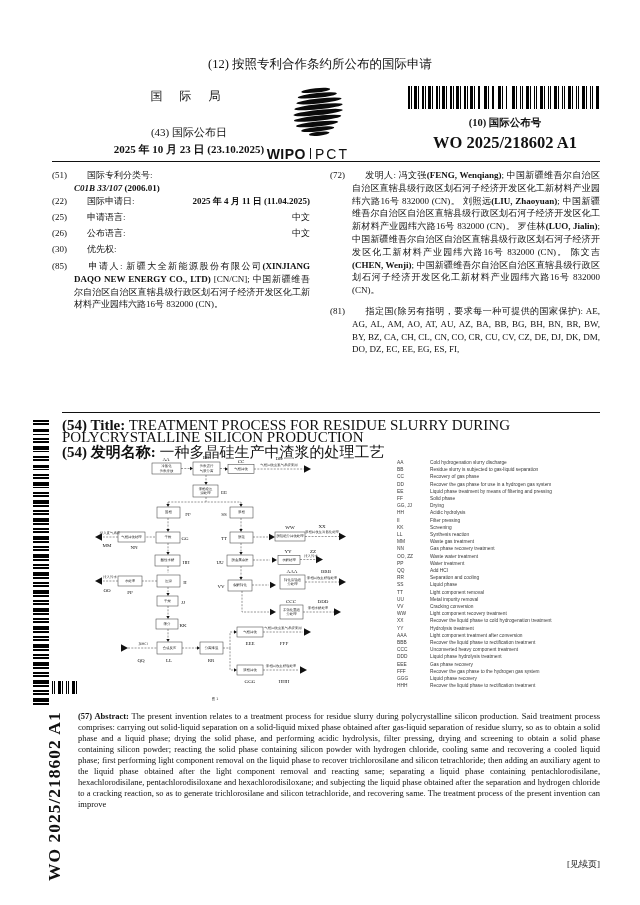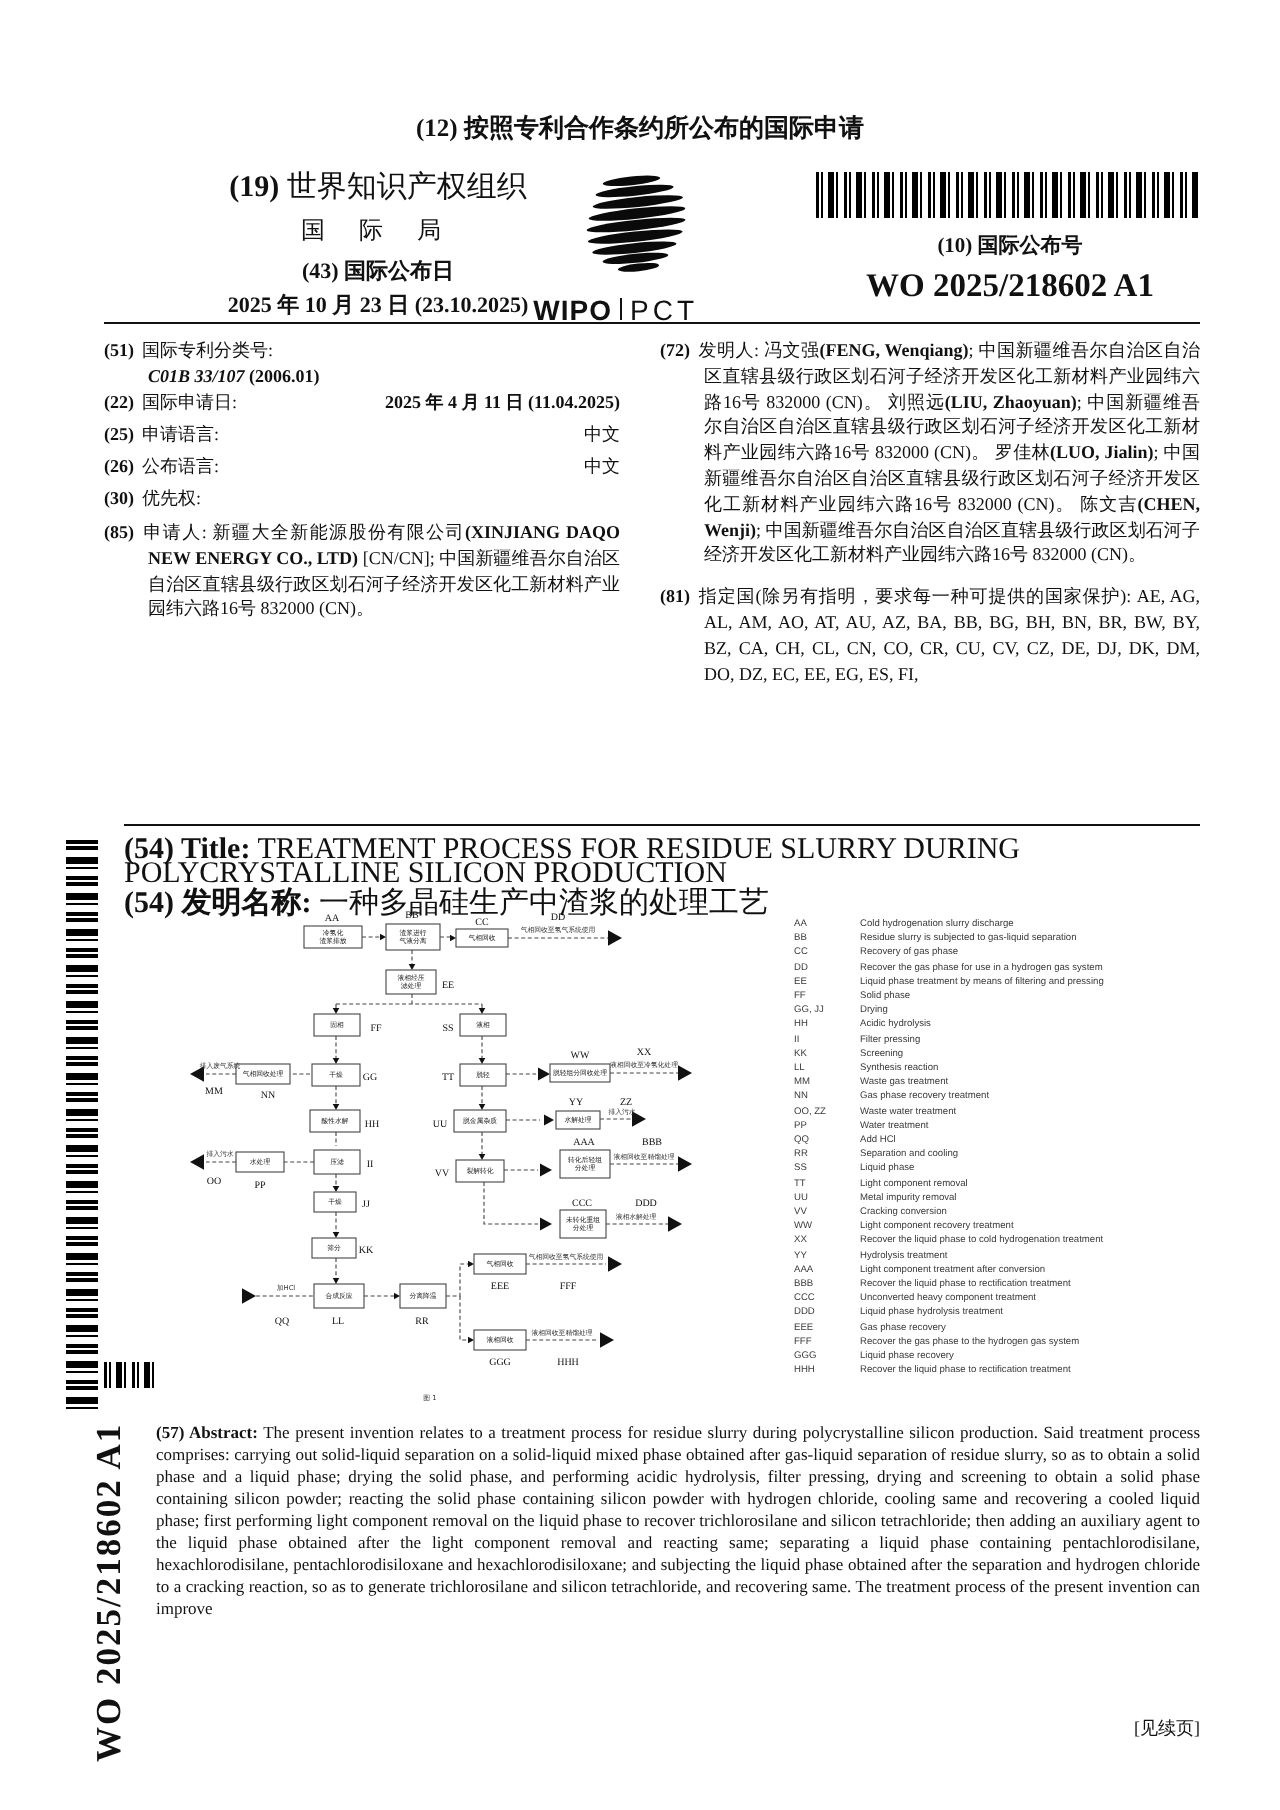--- a/index.html
+++ b/index.html
@@ -2,44 +2,44 @@
 <html><head>
 <meta charset="utf-8">
 <style>
   *{box-sizing:border-box;margin:0;padding:0}
   html,body{width:640px;height:905px;background:#fff}
   body{position:relative;font-family:"Liberation Serif","DejaVu Serif",serif;color:#111;overflow:hidden}
   .abs{position:absolute}
   .b{font-weight:bold}
   .it{font-style:italic}
   
-  .pct-notice{left:0;top:56px;width:640px;font-size:12.5px;font-weight:bold;text-align:center}
+  .pct-notice{left:0;top:56px;width:640px;font-size:12.5px;font-weight:normal;text-align:center}
   .hdr-left{left:58px;top:84px;width:262px;text-align:center}
   .org-name{font-size:15px}
   .org-bureau{font-size:12px;letter-spacing:7px;margin-top:4px}
-  .pubdate-label{font-size:11px;font-weight:bold;margin-top:4px}
+  .pubdate-label{font-size:11px;font-weight:normal;margin-top:20px}
   .pubdate{font-size:11px;font-weight:bold;margin-top:2px}
   .logo-wrap{left:263px;top:84px;width:86px;text-align:right}
   .logo-text{font-family:"Liberation Sans","DejaVu Sans",sans-serif;font-size:14px;margin-top:2px;letter-spacing:.5px}
   .logo-text .wipo{font-weight:bold}
   .logo-text .sep{display:inline-block;width:1px;height:11px;background:#111;margin:0 4px}
   .logo-text .pct{letter-spacing:2px}
   .hdr-right{left:408px;top:86px;width:194px;text-align:center}
   .bc-top{width:192px;height:23px}
   .pubno-label{font-size:10.5px;font-weight:bold;margin-top:7px}
   .pubno{font-size:16.5px;font-weight:bold;margin-top:3px;white-space:nowrap}
   .bc-h{background:repeating-linear-gradient(90deg,#000 0 1.5px,#fff 1.5px 2.5px,#000 2.5px 3.5px,#fff 3.5px 6px,#000 6px 9px,#fff 9px 10px,#000 10px 11px,#fff 11px 14px)}
   .bc-v{background:repeating-linear-gradient(180deg,#000 0 2px,#fff 2px 3px,#000 3px 5px,#fff 5px 8.5px,#000 8.5px 12px,#fff 12px 13.5px,#000 13.5px 14.5px,#fff 14.5px 18px)}
   .rule{left:52px;width:548px;height:0;border-top:1.4px solid #111}
   
   .biblio{left:52px;top:169px;width:548px;display:flex;gap:20px;font-size:9px;line-height:12.8px}
   .col-l{width:258px}
   .col-r{width:270px}
   .frow{display:flex;justify-content:space-between;margin-bottom:3.4px}
-  .fnum{font-weight:bold;margin-right:4px}
+  .fnum{font-weight:normal;margin-right:20px}
   .para{text-align:justify;padding-left:22px;text-indent:-22px;margin-top:4px}
   .ipc-val{padding-left:22px;font-weight:bold}
   .prio-line{display:flex;justify-content:space-between;padding-left:14px;margin-bottom:3.4px}
   
   .title-sec{left:62px;top:419px;width:538px;font-size:15px;line-height:12px}
   .title-zh{margin-top:3px}
   
   .figsvg{left:55px;top:452px}
   .fbox{fill:#fff;stroke:#444;stroke-width:.55}
   .fl{fill:none;stroke:#444;stroke-width:.55;stroke-dasharray:2 1.3}
@@ -58,21 +58,20 @@
   
   .abstract{left:78px;top:711px;width:522px;font-size:8.5px;line-height:11px;text-align:justify}
   .cont-note{right:40px;top:858px;font-size:9px}
 </style>
 </head>
 <body>
 
 <div class="abs pct-notice">(12) 按照专利合作条约所公布的国际申请</div>
 
 <div class="abs hdr-left">
-  <div class="org-name"><span class="b">(19)</span> <span>世界知识产权组织</span></div>
   <div class="org-bureau">国 际 局</div>
   <div class="pubdate-label">(43) 国际公布日</div>
   <div class="pubdate">2025 年 10 月 23 日 (23.10.2025)</div>
 </div>
 
 <div class="abs logo-wrap">
   <svg width="62" height="56" viewBox="0 0 60 54">
     <g transform="rotate(-6 30 27)" fill="#0a0a0a">
       <ellipse cx="30" cy="6" rx="14" ry="2.1"></ellipse>
       <ellipse cx="31" cy="11" rx="19" ry="2.3"></ellipse>

